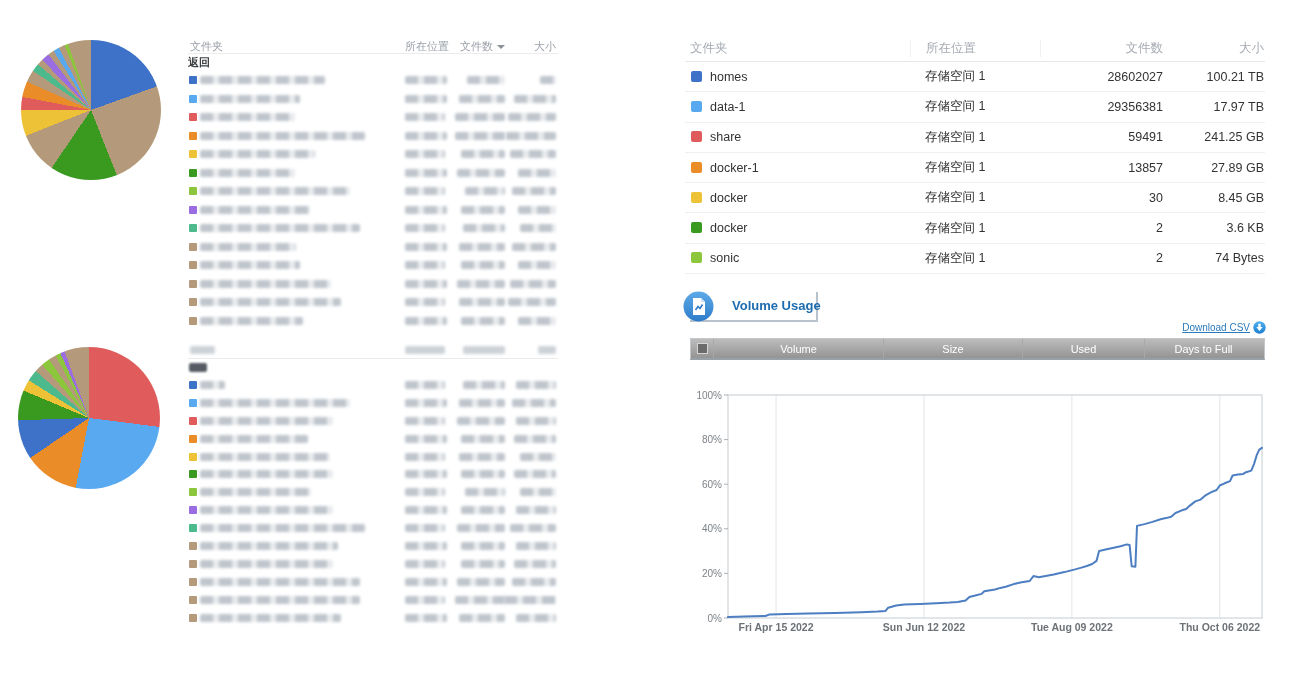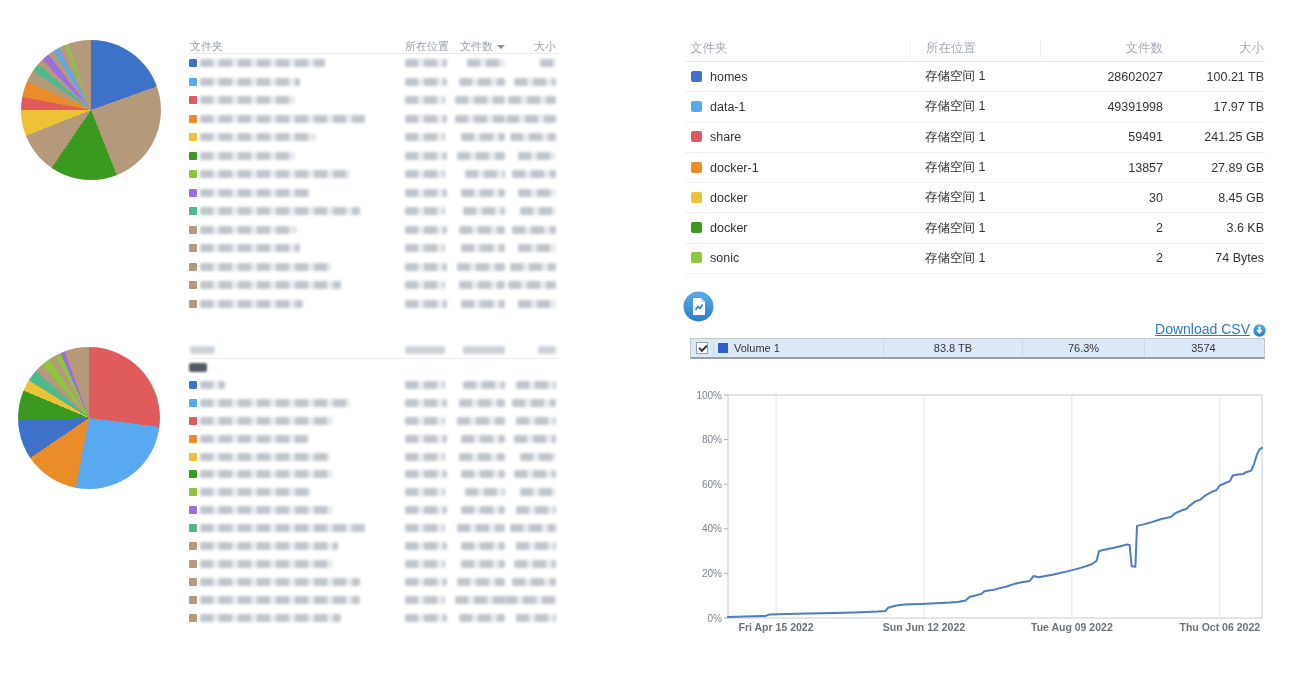--- a/index.html
+++ b/index.html
@@ -40,21 +40,21 @@
   .rc4{width:102px;text-align:right;padding-right:1px;box-sizing:border-box;}
   .rheader .rc2,.rheader .rc3{border-left:1px solid #eef0f2;}
   .rrow{display:flex;height:29.3px;align-items:center;border-bottom:1px solid #f0f0f0;color:#333;}
   .rrow .fic{display:inline-block;width:11px;height:11px;border-radius:2px;margin:0 8px 0 1px;vertical-align:-1px;}
 
   
   #vu-box{position:absolute;left:690px;top:292px;width:126px;height:28px;
           border-right:2px solid #b7c2cc;border-bottom:2px solid #b7c2cc;}
   #vu-title{position:absolute;left:42px;top:6px;font-size:13px;font-weight:bold;color:#1e6cb0;white-space:nowrap;}
   #vu-icon{position:absolute;left:683px;top:291px;width:31px;height:31px;}
-  #vu-dl{position:absolute;left:1130px;top:321px;width:136px;text-align:right;font-size:14px;}
+  #vu-dl{position:absolute;left:1130px;top:321px;width:136px;text-align:right;font-size:10px;}
   #vu-dl a{color:#2a7bbd;text-decoration:underline;cursor:pointer;}
   #vu-dl svg{vertical-align:-3px;margin-left:3px;}
 
   
   #vtable{position:absolute;left:690px;top:338px;width:573px;font-size:11px;
           border:1px solid #c3c8cd;border-bottom:2px solid #99a1a8;}
   .vheader{display:flex;height:19px;background:linear-gradient(#bcbcbc,#949494);color:#fff;}
   .vheader .vcell{display:flex;align-items:center;justify-content:center;border-left:1px solid #a8a8a8;box-sizing:border-box;}
   .vrow{display:flex;height:18px;background:#dce9f9;}
   .vrow .vcell{display:flex;align-items:center;justify-content:center;box-sizing:border-box;border-left:1px solid #cdd9e8;}
@@ -78,20 +78,21 @@
 
   <div id="pie1" class="pie" style="background: conic-gradient(rgb(61, 114, 200) 0%, rgb(61, 114, 200) 19.5%, rgb(180, 154, 122) 19.5%, rgb(180, 154, 122) 44%, rgb(58, 154, 31) 44%, rgb(58, 154, 31) 59.5%, rgb(180, 154, 122) 59.5%, rgb(180, 154, 122) 69%, rgb(238, 194, 55) 69%, rgb(238, 194, 55) 75%, rgb(224, 92, 92) 75%, rgb(224, 92, 92) 78%, rgb(234, 140, 40) 78%, rgb(234, 140, 40) 81.6%, rgb(180, 154, 122) 81.6%, rgb(180, 154, 122) 84.4%, rgb(76, 186, 140) 84.4%, rgb(76, 186, 140) 86.3%, rgb(180, 154, 122) 86.3%, rgb(180, 154, 122) 87.7%, rgb(154, 110, 224) 87.7%, rgb(154, 110, 224) 89.6%, rgb(180, 154, 122) 89.6%, rgb(180, 154, 122) 91%, rgb(88, 169, 240) 91%, rgb(88, 169, 240) 92.4%, rgb(180, 154, 122) 92.4%, rgb(180, 154, 122) 93.8%, rgb(140, 198, 60) 93.8%, rgb(140, 198, 60) 94.7%, rgb(180, 154, 122) 94.7%, rgb(180, 154, 122) 100%);"></div>
 
   <div id="table1" class="ltable">
     <div class="lheader">
       <span class="hcell h-name">文件夹</span>
       <span class="hcell h-loc">所在位置</span>
       <span class="hcell h-count"><span>文件数</span><span class="sort-arrow"></span></span>
       <span class="hcell h-size">大小</span>
     </div>
+    <div class="lback">返回</div>
     <div class="lrows">
         <div class="lrow">
           <span class="ic" style="background: rgb(61, 114, 200);"></span>
           <span class="blob b-name" style="width: 125px;"></span>
           <span class="blob b-loc" style="width: 42px;"></span>
           <span class="blob b-count" style="width: 38px;"></span>
           <span class="blob b-size" style="width: 16px;"></span>
         </div>
         <div class="lrow">
           <span class="ic" style="background: rgb(88, 169, 240);"></span>
@@ -311,21 +312,21 @@
     <div>
         <div class="rrow">
           <span class="rc1"><span class="fic" style="background: rgb(61, 114, 200);"></span><span>homes</span></span>
           <span class="rc2">存储空间 1</span>
           <span class="rc3">28602027</span>
           <span class="rc4">100.21 TB</span>
         </div>
         <div class="rrow">
           <span class="rc1"><span class="fic" style="background: rgb(88, 169, 240);"></span><span>data-1</span></span>
           <span class="rc2">存储空间 1</span>
-          <span class="rc3">49391998</span>
+          <span class="rc3">29356381</span>
           <span class="rc4">17.97 TB</span>
         </div>
         <div class="rrow">
           <span class="rc1"><span class="fic" style="background: rgb(224, 92, 92);"></span><span>share</span></span>
           <span class="rc2">存储空间 1</span>
           <span class="rc3">59491</span>
           <span class="rc4">241.25 GB</span>
         </div>
         <div class="rrow">
           <span class="rc1"><span class="fic" style="background: rgb(234, 140, 40);"></span><span>docker-1</span></span>
@@ -347,20 +348,23 @@
         </div>
         <div class="rrow">
           <span class="rc1"><span class="fic" style="background: rgb(140, 198, 60);"></span><span>sonic</span></span>
           <span class="rc2">存储空间 1</span>
           <span class="rc3">2</span>
           <span class="rc4">74 Bytes</span>
         </div>
       </div>
   </div>
 
+  <div id="vu-box">
+    <span id="vu-title">Volume Usage</span>
+  </div>
   <svg id="vu-icon" width="31" height="31" viewBox="0 0 31 31">
     <defs>
         <linearGradient id="bg1" x1="0" y1="0" x2="0" y2="1">
       <stop offset="0" stop-color="#5caae8"></stop>
           <stop offset="1" stop-color="#2e7cc9"></stop>
     </linearGradient>
       </defs>
     <circle cx="15.5" cy="15.5" r="15" fill="url(#bg1)"></circle>
     <path d="M10 7 h8 l4 4 v13 h-12 z" fill="#fff"></path>
     <path d="M18 7 l4 4 h-4 z" fill="#cfe3f5"></path>
@@ -374,31 +378,28 @@
             <stop offset="0" stop-color="#4fb0ef"></stop>
             <stop offset="1" stop-color="#1e7fd0"></stop>
           </linearGradient>
         </defs>
         <circle cx="6.5" cy="6.5" r="6.2" fill="url(#bg2)"></circle>
         <path d="M6.5 10 L3.3 6 h2 V2.8 h2.4 V6 h2 z" fill="#fff"></path>
       </svg>
   </div>
 
   <div id="vtable">
-    <div class="vrow">
-      <span class="vcell vck" style="border-left:none;">
-          <span class="row-ckbox"></span>
+    <div class="vheader">
+      <span class="vcell vck">
+          <span class="hdr-ckbox"></span>
         </span>
-      <span class="vcell vcol1">
-          <span class="vol-ic"></span>
-          <span>Volume 1</span>
-        </span>
-      <span class="vcell vcol2">83.8 TB</span>
-      <span class="vcell vcol3">76.3%</span>
-      <span class="vcell vcol4">3574</span>
+      <span class="vcell vcol1">Volume</span>
+      <span class="vcell vcol2">Size</span>
+      <span class="vcell vcol3">Used</span>
+      <span class="vcell vcol4">Days to Full</span>
     </div>
   </div>
 
   <svg id="chart" width="580" height="255" viewBox="0 0 580 255">
       <line x1="90.06" y1="7" x2="90.06" y2="230" stroke="#e2e5e8" stroke-width="1"></line>
       <line x1="237.978" y1="7" x2="237.978" y2="230" stroke="#e2e5e8" stroke-width="1"></line>
       <line x1="385.896" y1="7" x2="385.896" y2="230" stroke="#e2e5e8" stroke-width="1"></line>
       <line x1="533.8140000000001" y1="7" x2="533.8140000000001" y2="230" stroke="#e2e5e8" stroke-width="1"></line>
       <rect x="42" y="7" width="534" height="223" fill="none" stroke="#c6ccd2" stroke-width="1"></rect>
       <line x1="38" y1="230" x2="42" y2="230" stroke="#aab0b6" stroke-width="1"></line>

